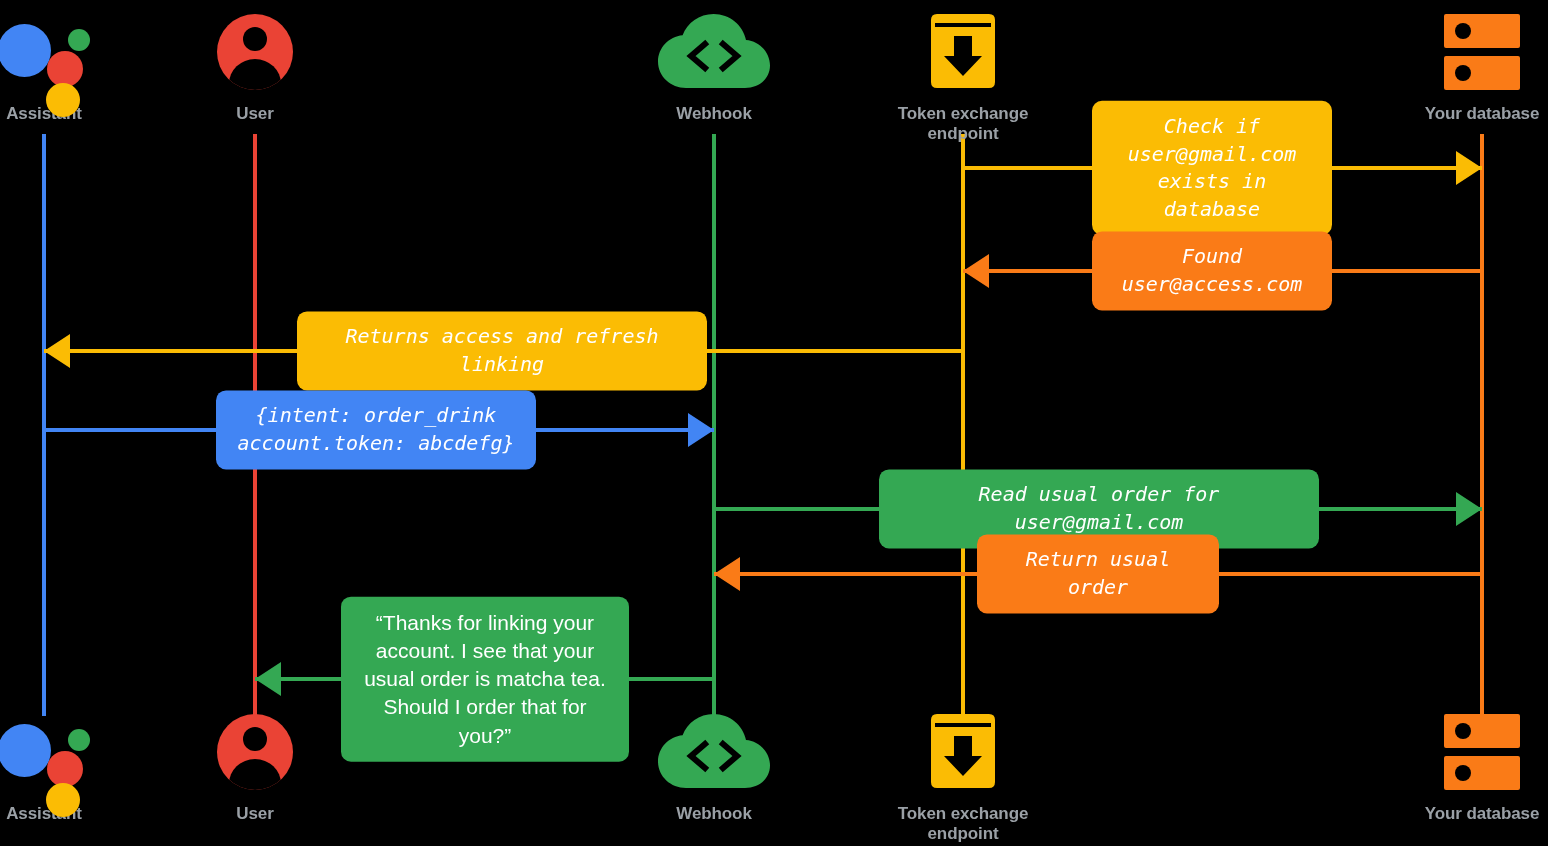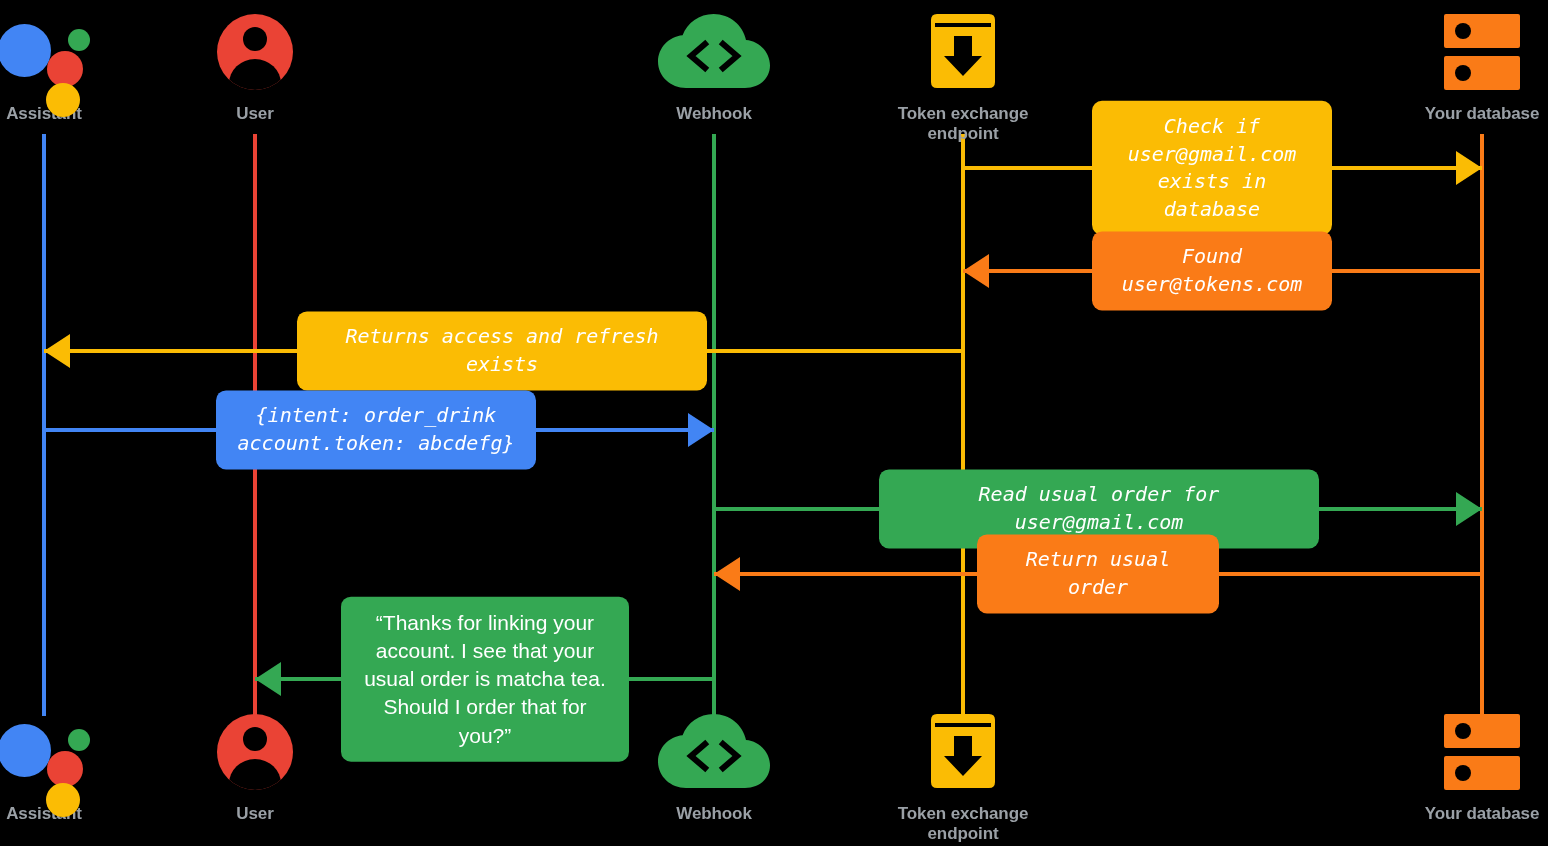--- a/index.html
+++ b/index.html
@@ -151,22 +151,22 @@
       <div class="arrow-head left" style="top: 557px; left: 714px; border-right-color: rgb(250, 123, 23);"></div>
       <div class="msg-line" style="left: 255px; width: 459px; top: 679px; background: rgb(52, 168, 83);"></div>
       <div class="arrow-head left" style="top: 662px; left: 255px; border-right-color: rgb(52, 168, 83);"></div>
     </div>
 
   <div id="message-boxes">
       <div class="msg-box" style="left: 1092px; width: 240px; min-height: 96px; top: 168px; background: rgb(251, 188, 4);">Check if
 user@gmail.com
 exists in database</div>
       <div class="msg-box" style="left: 1092px; width: 240px; min-height: 72px; top: 271px; background: rgb(250, 123, 23);">Found
-user@tokens.com</div>
-      <div class="msg-box" style="left: 297px; width: 410px; min-height: 50px; top: 351px; background: rgb(251, 188, 4);">Returns access and refresh exists</div>
+user@access.com</div>
+      <div class="msg-box" style="left: 297px; width: 410px; min-height: 50px; top: 351px; background: rgb(251, 188, 4);">Returns access and refresh linking</div>
       <div class="msg-box" style="left: 216px; width: 320px; min-height: 72px; top: 430px; background: rgb(66, 133, 244);">{intent: order_drink
 account.token: abcdefg}</div>
       <div class="msg-box" style="left: 879px; width: 440px; min-height: 48px; top: 509px; background: rgb(52, 168, 83);">Read usual order for user@gmail.com</div>
       <div class="msg-box" style="left: 977px; width: 242px; min-height: 48px; top: 574px; background: rgb(250, 123, 23);">Return usual order</div>
       <div class="msg-box prose" style="left: 341px; width: 288px; min-height: 124px; top: 679px; background: rgb(52, 168, 83);">“Thanks for linking your account. I see that your usual order is matcha tea. Should I order that for you?”</div>
     </div>
 
   <div id="actors-top">
       <div class="actor" style="left: 44px; top: 6px;">
         <div class="actor-icon">

